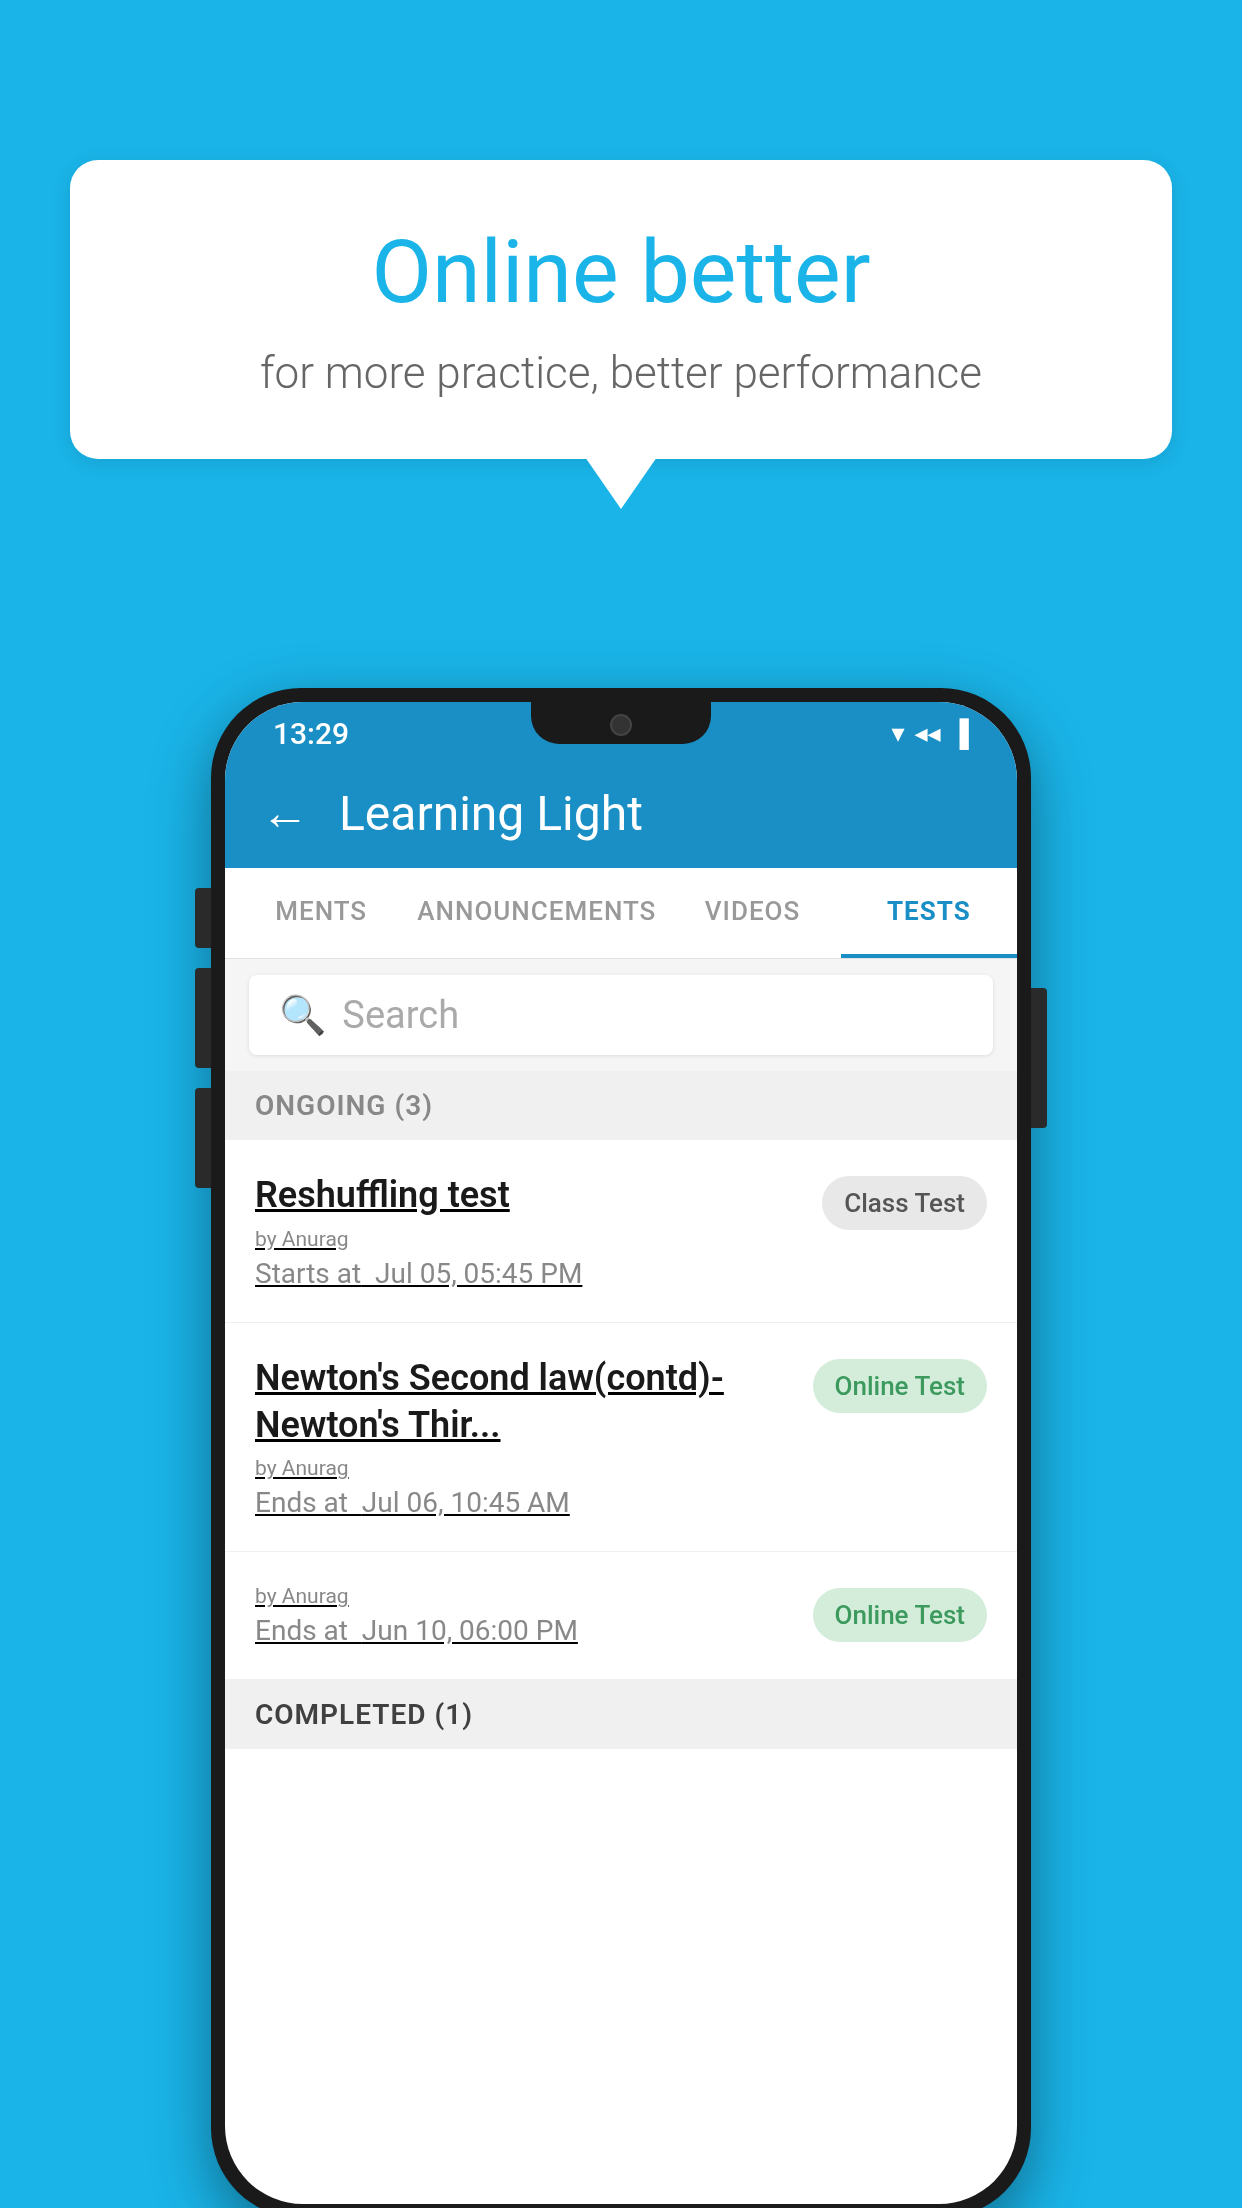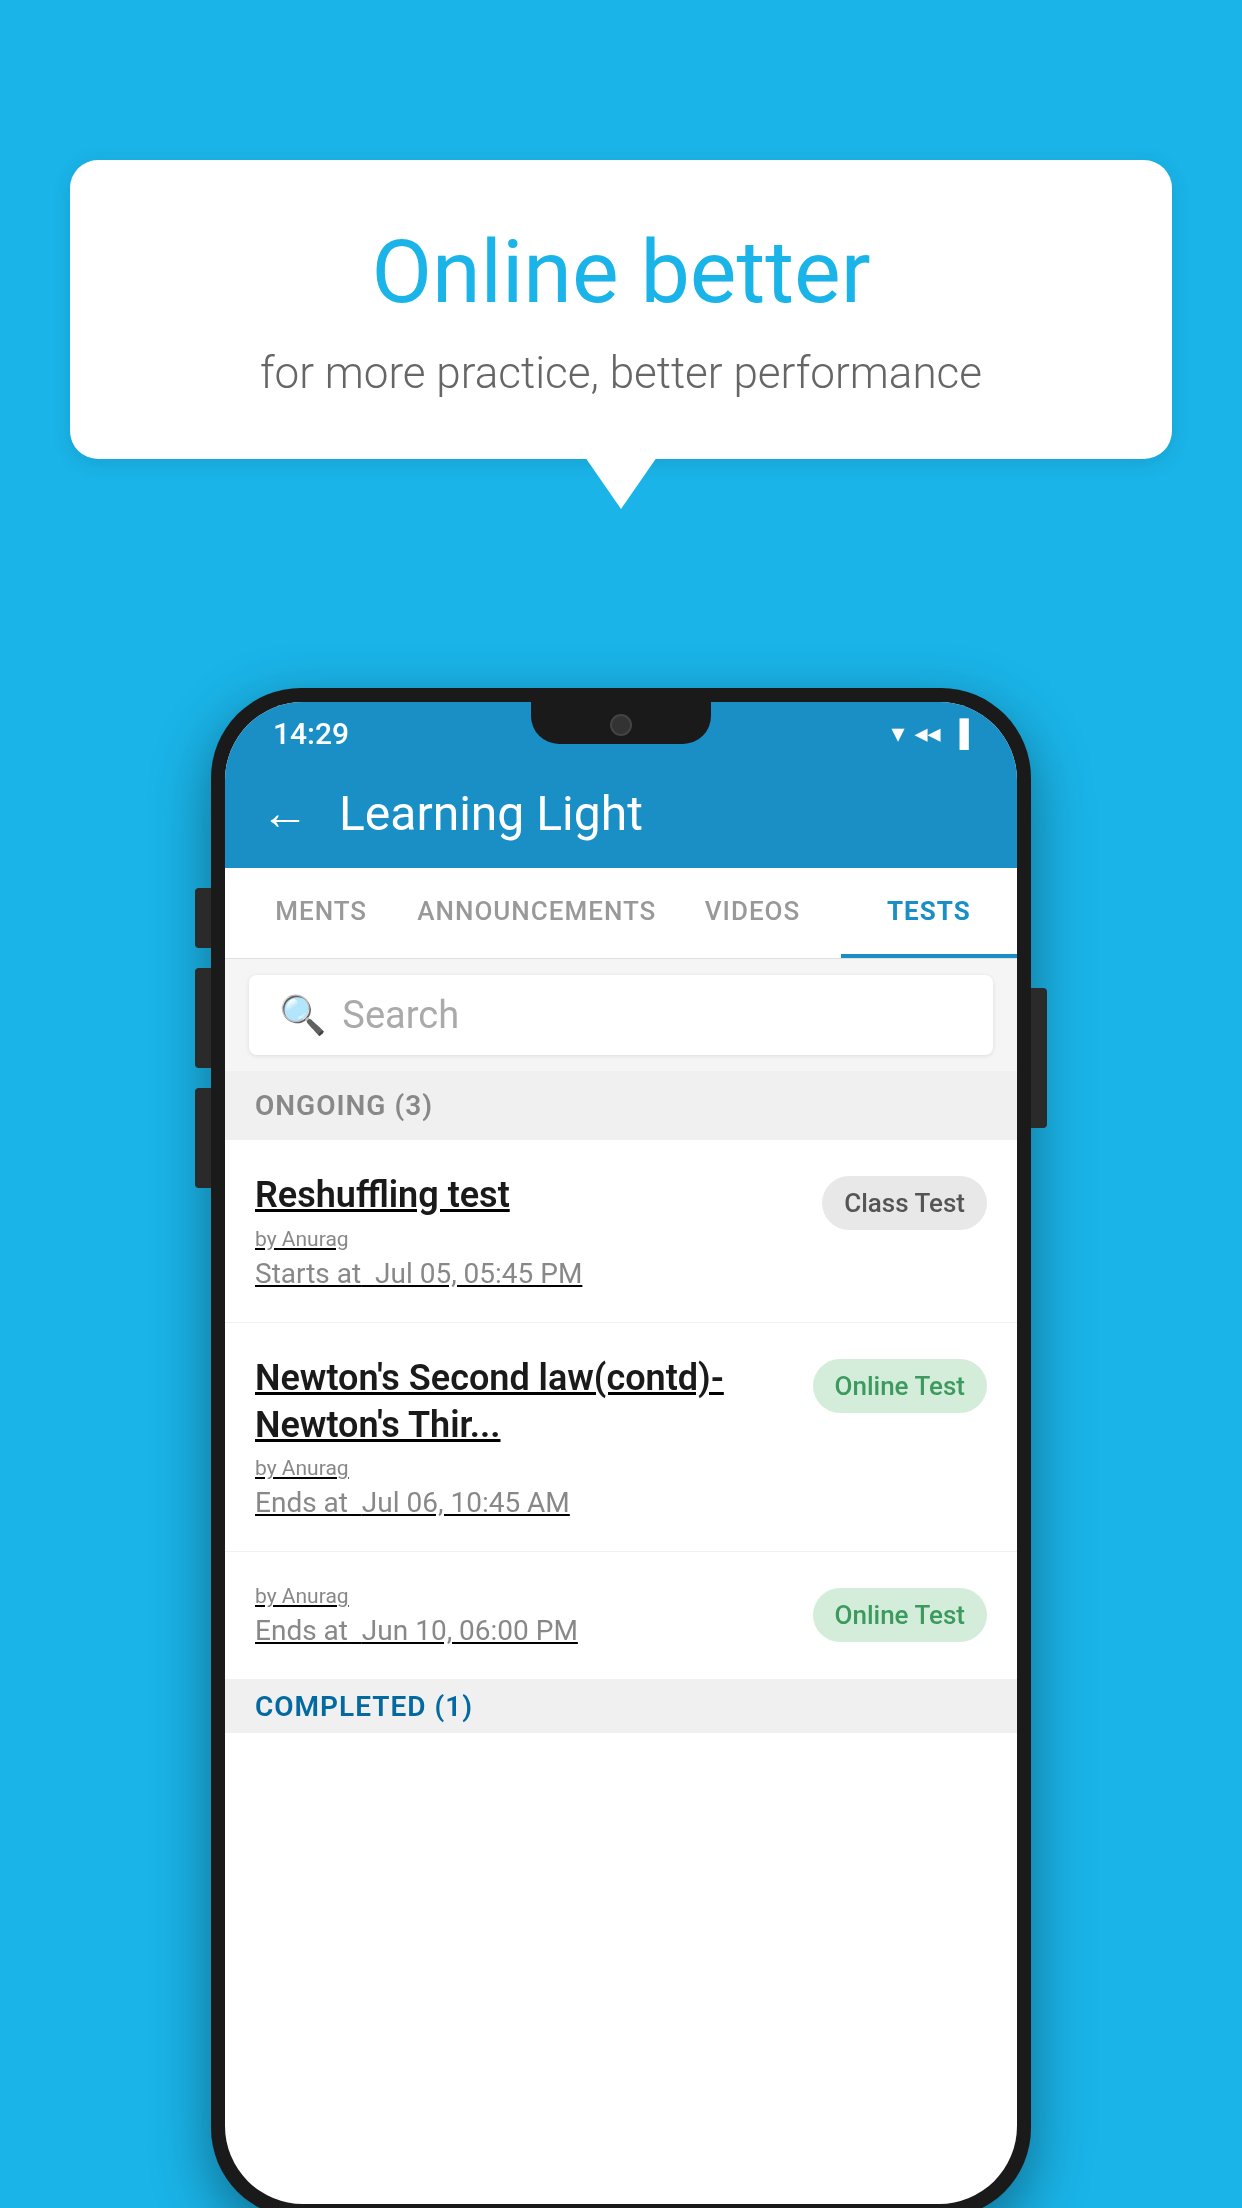--- a/index.html
+++ b/index.html
@@ -277,23 +277,23 @@
     }
 
     .badge-online {
       background: #d4edda;
       color: #3c9a5f;
     }
 
     
     .completed-section {
       background: #f0f0f0;
-      padding: 10px 30px;
+      padding: 18px 30px;
       font-size: 28px;
-      color: #0369a1;
+      color: #404040;
       font-weight: 600;
       letter-spacing: 1px;
     }
 
     
     .phone-button-left {
       position: absolute;
       left: -16px;
       top: 200px;
       width: 16px;
@@ -349,21 +349,21 @@
   <div class="phone-button-left3"></div>
   <div class="phone-button-right"></div>
 
   <div class="phone-inner">
 
     <div class="phone-notch">
       <div class="phone-camera"></div>
     </div>
 
     <div class="status-bar">
-      <div class="status-time">14:29</div>
+      <div class="status-time">13:29</div>
       <div class="status-icons">
         <span class="status-icon">▾</span>
         <span class="status-icon">◂◂</span>
         <span class="status-icon">▐</span>
       </div>
     </div>
 
     <div class="app-bar">
       <div class="app-bar-back">←</div>
       <div class="app-bar-title">Learning Light</div>

